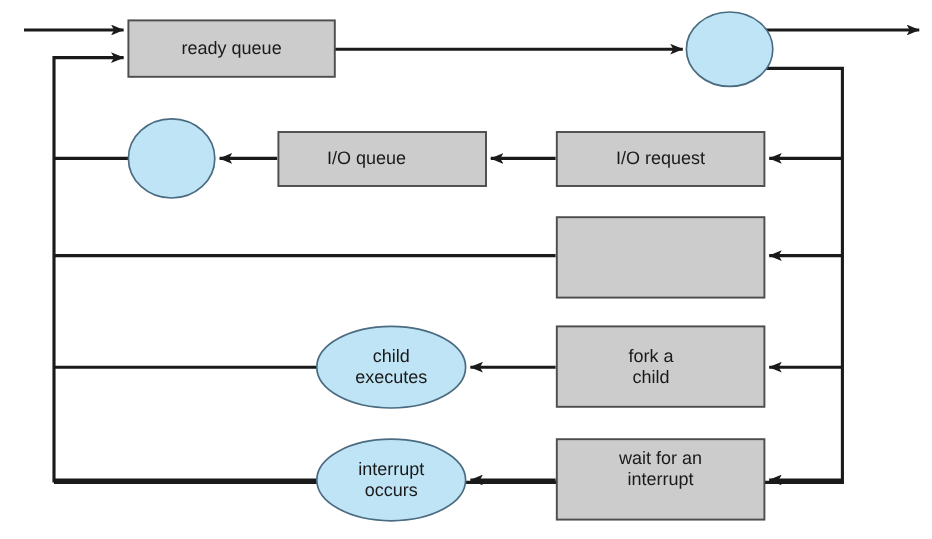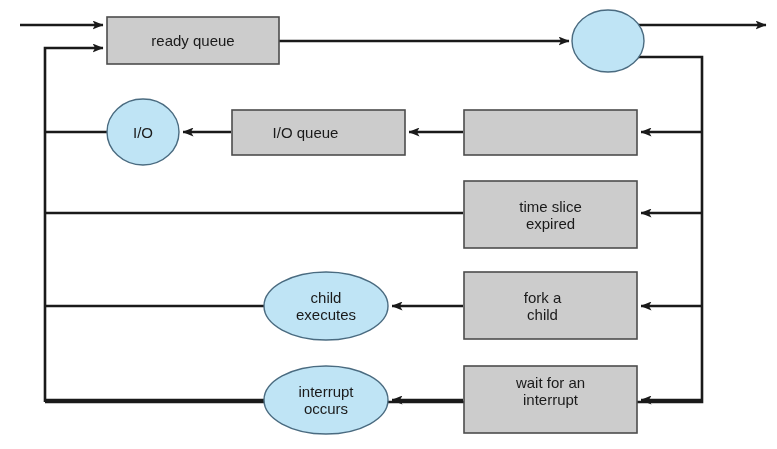--- a/index.html
+++ b/index.html
@@ -77,27 +77,25 @@
       <ellipse cx="326" cy="306" rx="62" ry="34" fill="#bfe4f5" stroke="#4a6b80" stroke-width="1.4"></ellipse>
       <rect x="464" y="272" width="173" height="67" fill="#cccccc" stroke="#4d4d4d" stroke-width="1.6"></rect>
       <ellipse cx="326" cy="400" rx="62" ry="34" fill="#bfe4f5" stroke="#4a6b80" stroke-width="1.4"></ellipse>
       <rect x="464" y="366" width="173" height="67" fill="#cccccc" stroke="#4d4d4d" stroke-width="1.6"></rect>
     </g>
   </svg>
 
   <div class="node-label" style="left:107px;top:17px;width:172px;height:47px;">ready queue</div>
 
 
-  <div class="node-label" style="left:107px;top:99px;width:72px;height:66px;">I/O</div>
 
   <div class="node-label" style="left:232px;top:110px;width:147px;height:45px;">I/O queue</div>
 
+  <div class="node-label" style="left:464px;top:110px;width:173px;height:45px;">I/O request</div>
 
-  <div class="node-label" style="left:464px;top:181px;width:173px;height:67px;">time slice
-expired</div>
 
   <div class="node-label" style="left:264px;top:272px;width:124px;height:68px;">child
 executes</div>
 
   <div class="node-label" style="left:464px;top:272px;width:157px;height:67px;">fork a
 child</div>
 
   <div class="node-label" style="left:264px;top:366px;width:124px;height:68px;">interrupt
 occurs</div>
 

